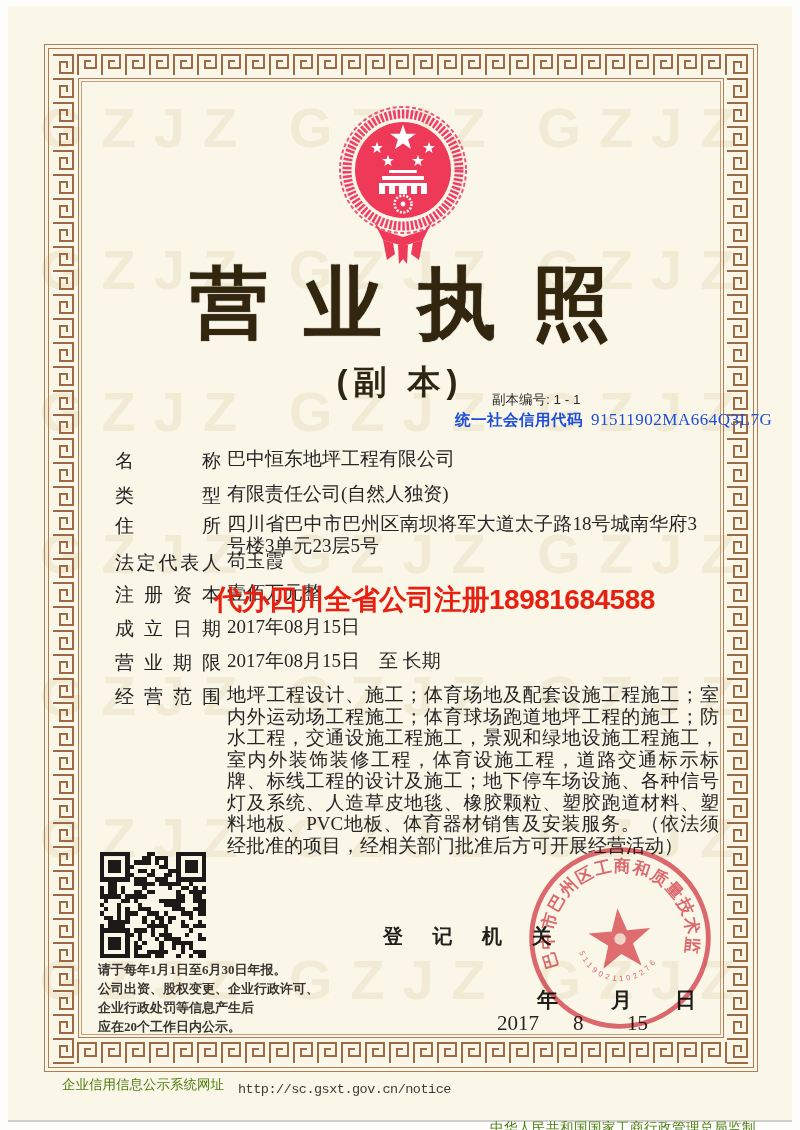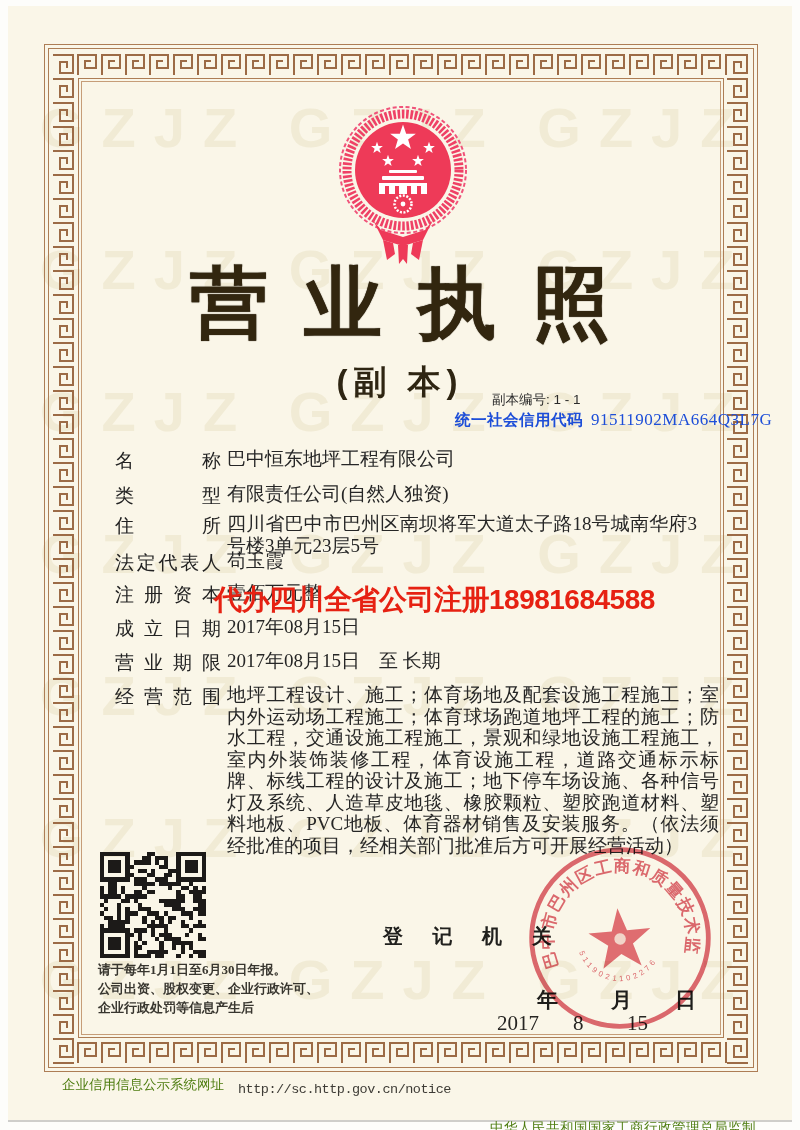--- a/index.html
+++ b/index.html
@@ -529,20 +529,21 @@
           <rect x="21" y="24" width="1" height="1"></rect>
           <rect x="23" y="24" width="1" height="1"></rect>
           <rect x="24" y="24" width="1" height="1"></rect>
         </g>
       </svg>
   </div>
   <div class="qr-notes" id="qr-notes">
       <div>请于每年1月1日至6月30日年报。</div>
       <div>公司出资、股权变更、企业行政许可、</div>
       <div>企业行政处罚等信息产生后</div>
+      <div>应在20个工作日内公示。</div>
     </div>
 
   <div class="reg-label">登 记 机 关</div>
 
   <div class="seal">
     <svg viewBox="0 0 200 200">
       <defs>
         <path id="sealArc" d="M 34,124 A 70,70 0 1 1 166,124" fill="none"></path>
         <path id="sealArcB" d="M 55,100 A 45,45 0 0 0 145,100" fill="none"></path>
       </defs>
@@ -559,15 +560,15 @@
   </div>
 
   <span class="date-unit du-y">年</span>
   <span class="date-unit du-m">月</span>
   <span class="date-unit du-d">日</span>
   <span class="date-val dv-y">2017</span>
   <span class="date-val dv-m">8</span>
   <span class="date-val dv-d">15</span>
 
   <div class="footer-left">企业信用信息公示系统网址</div>
-  <div class="footer-url">http://sc.http.gov.cn/notice</div>
+  <div class="footer-url">http://sc.gsxt.gov.cn/notice</div>
   <div class="footer-right">中华人民共和国国家工商行政管理总局监制</div>
 </div>
 
 </body></html>

